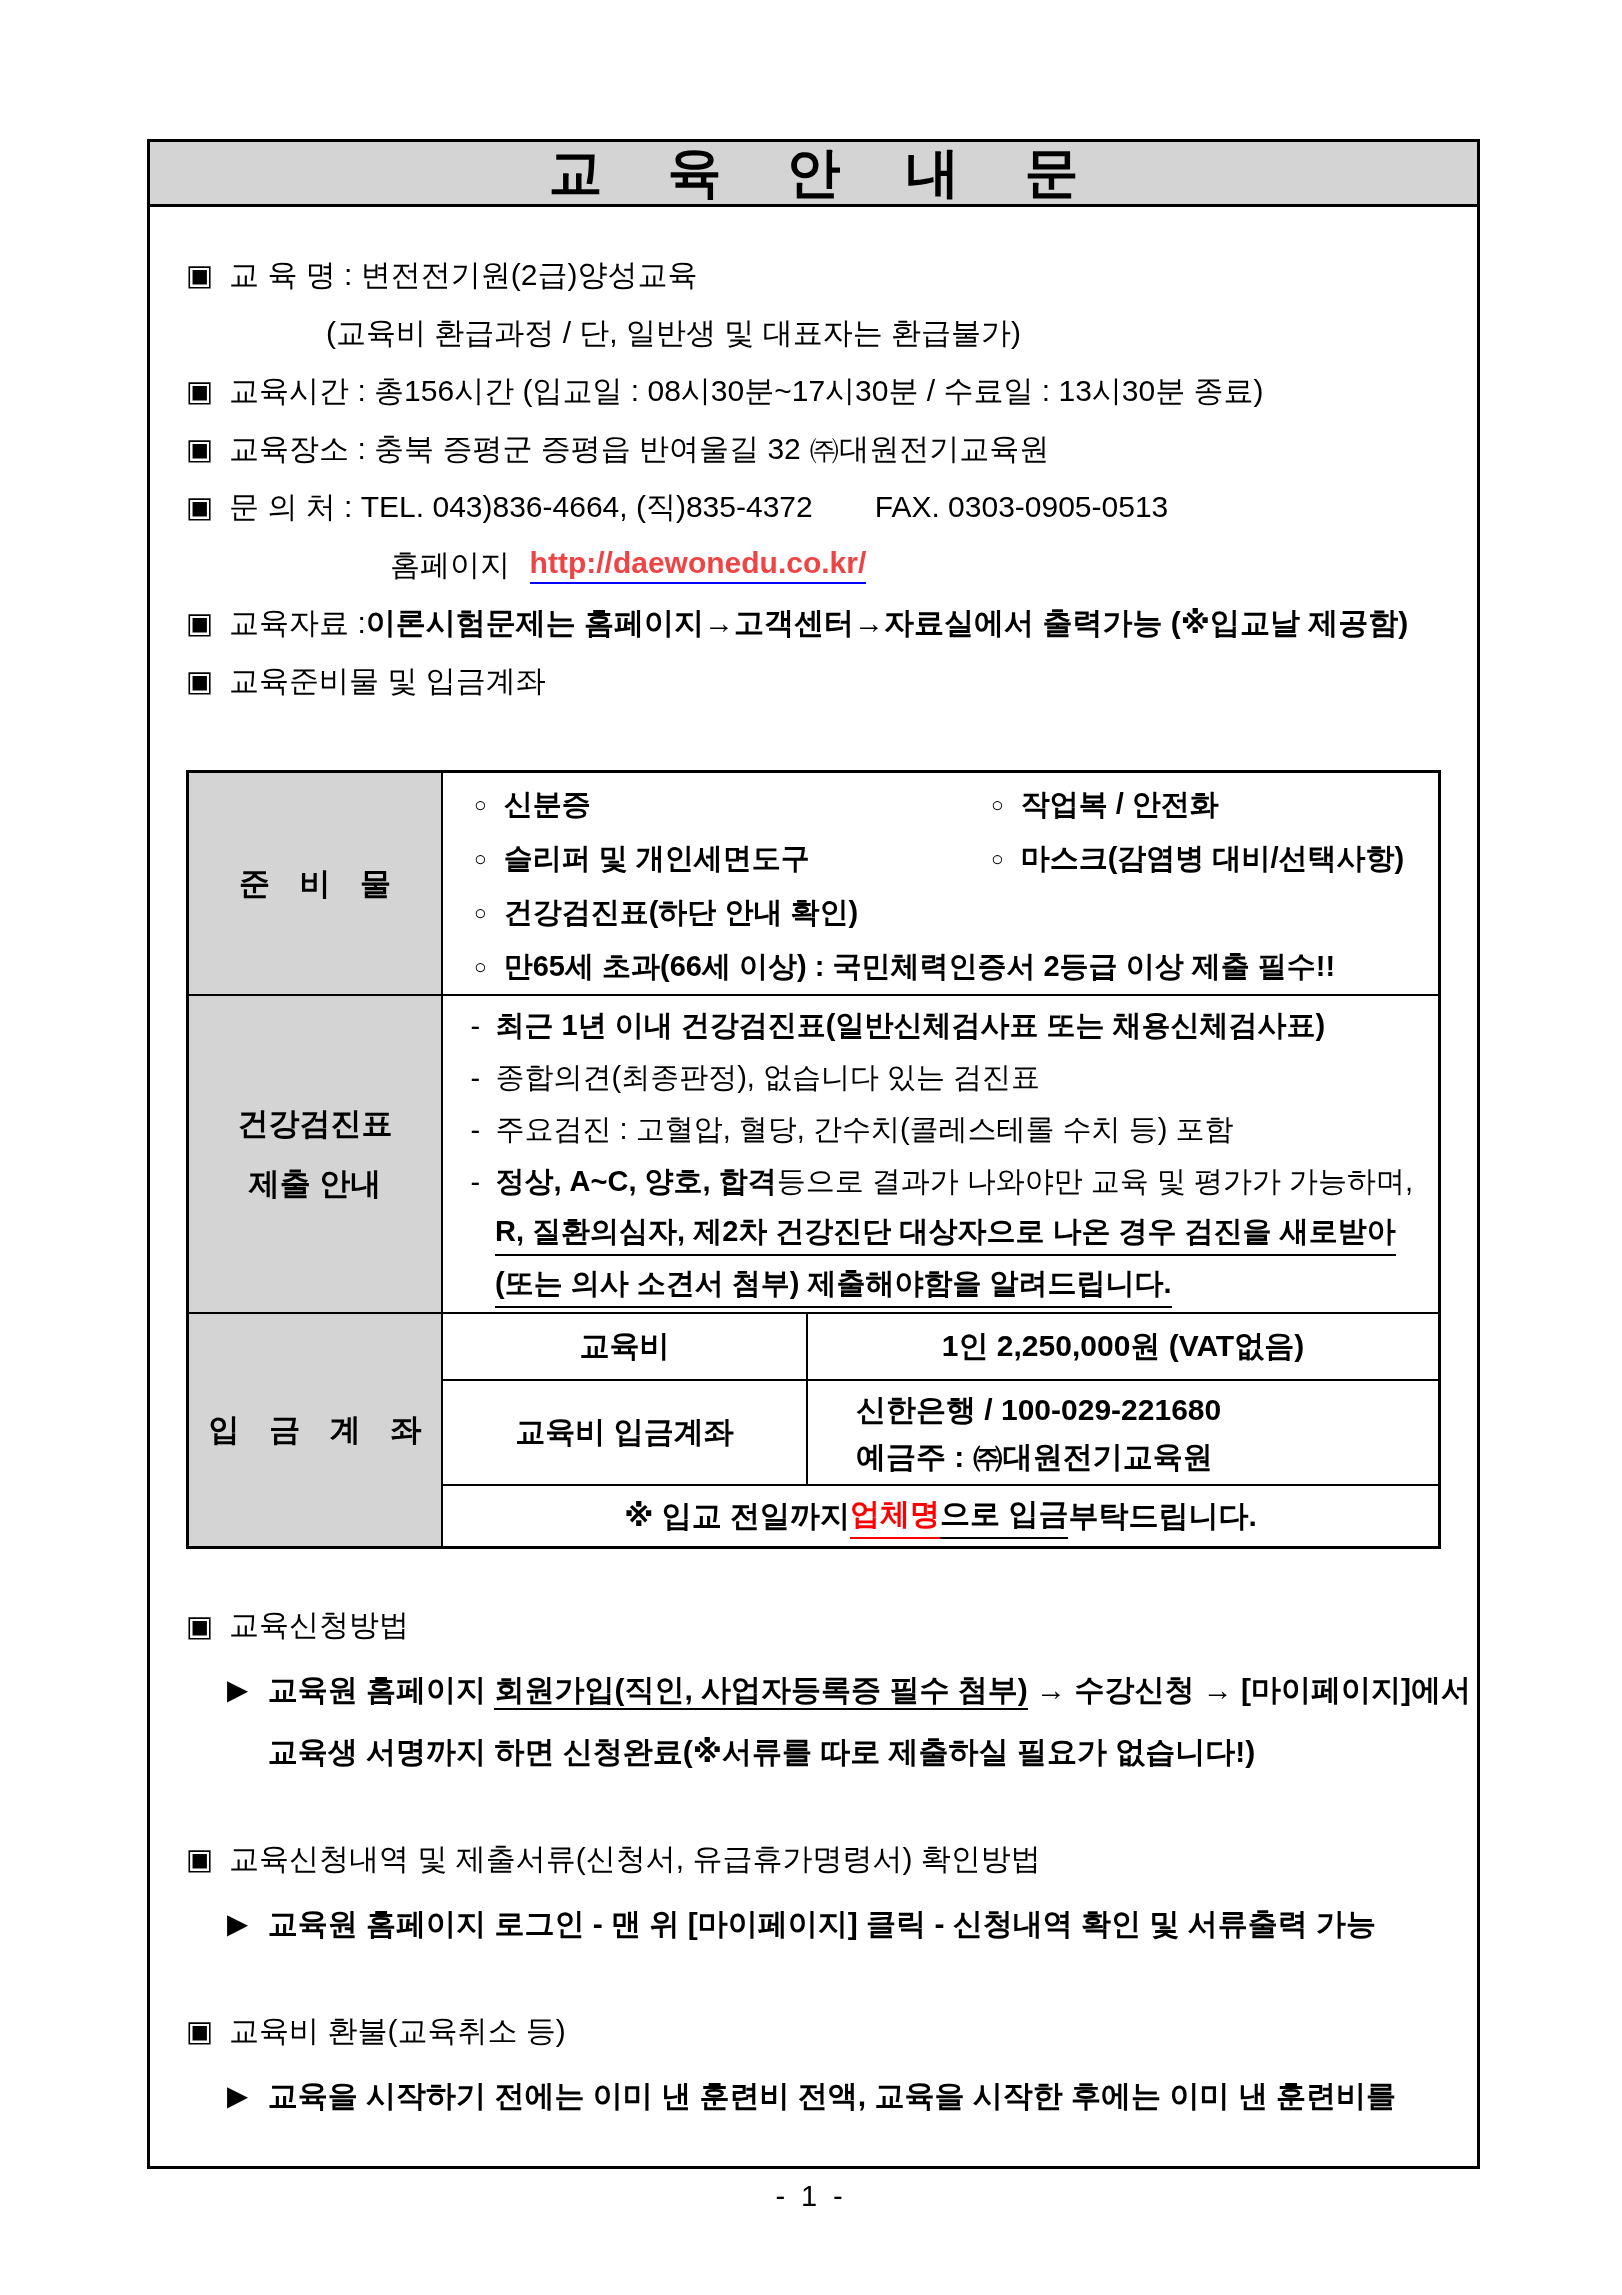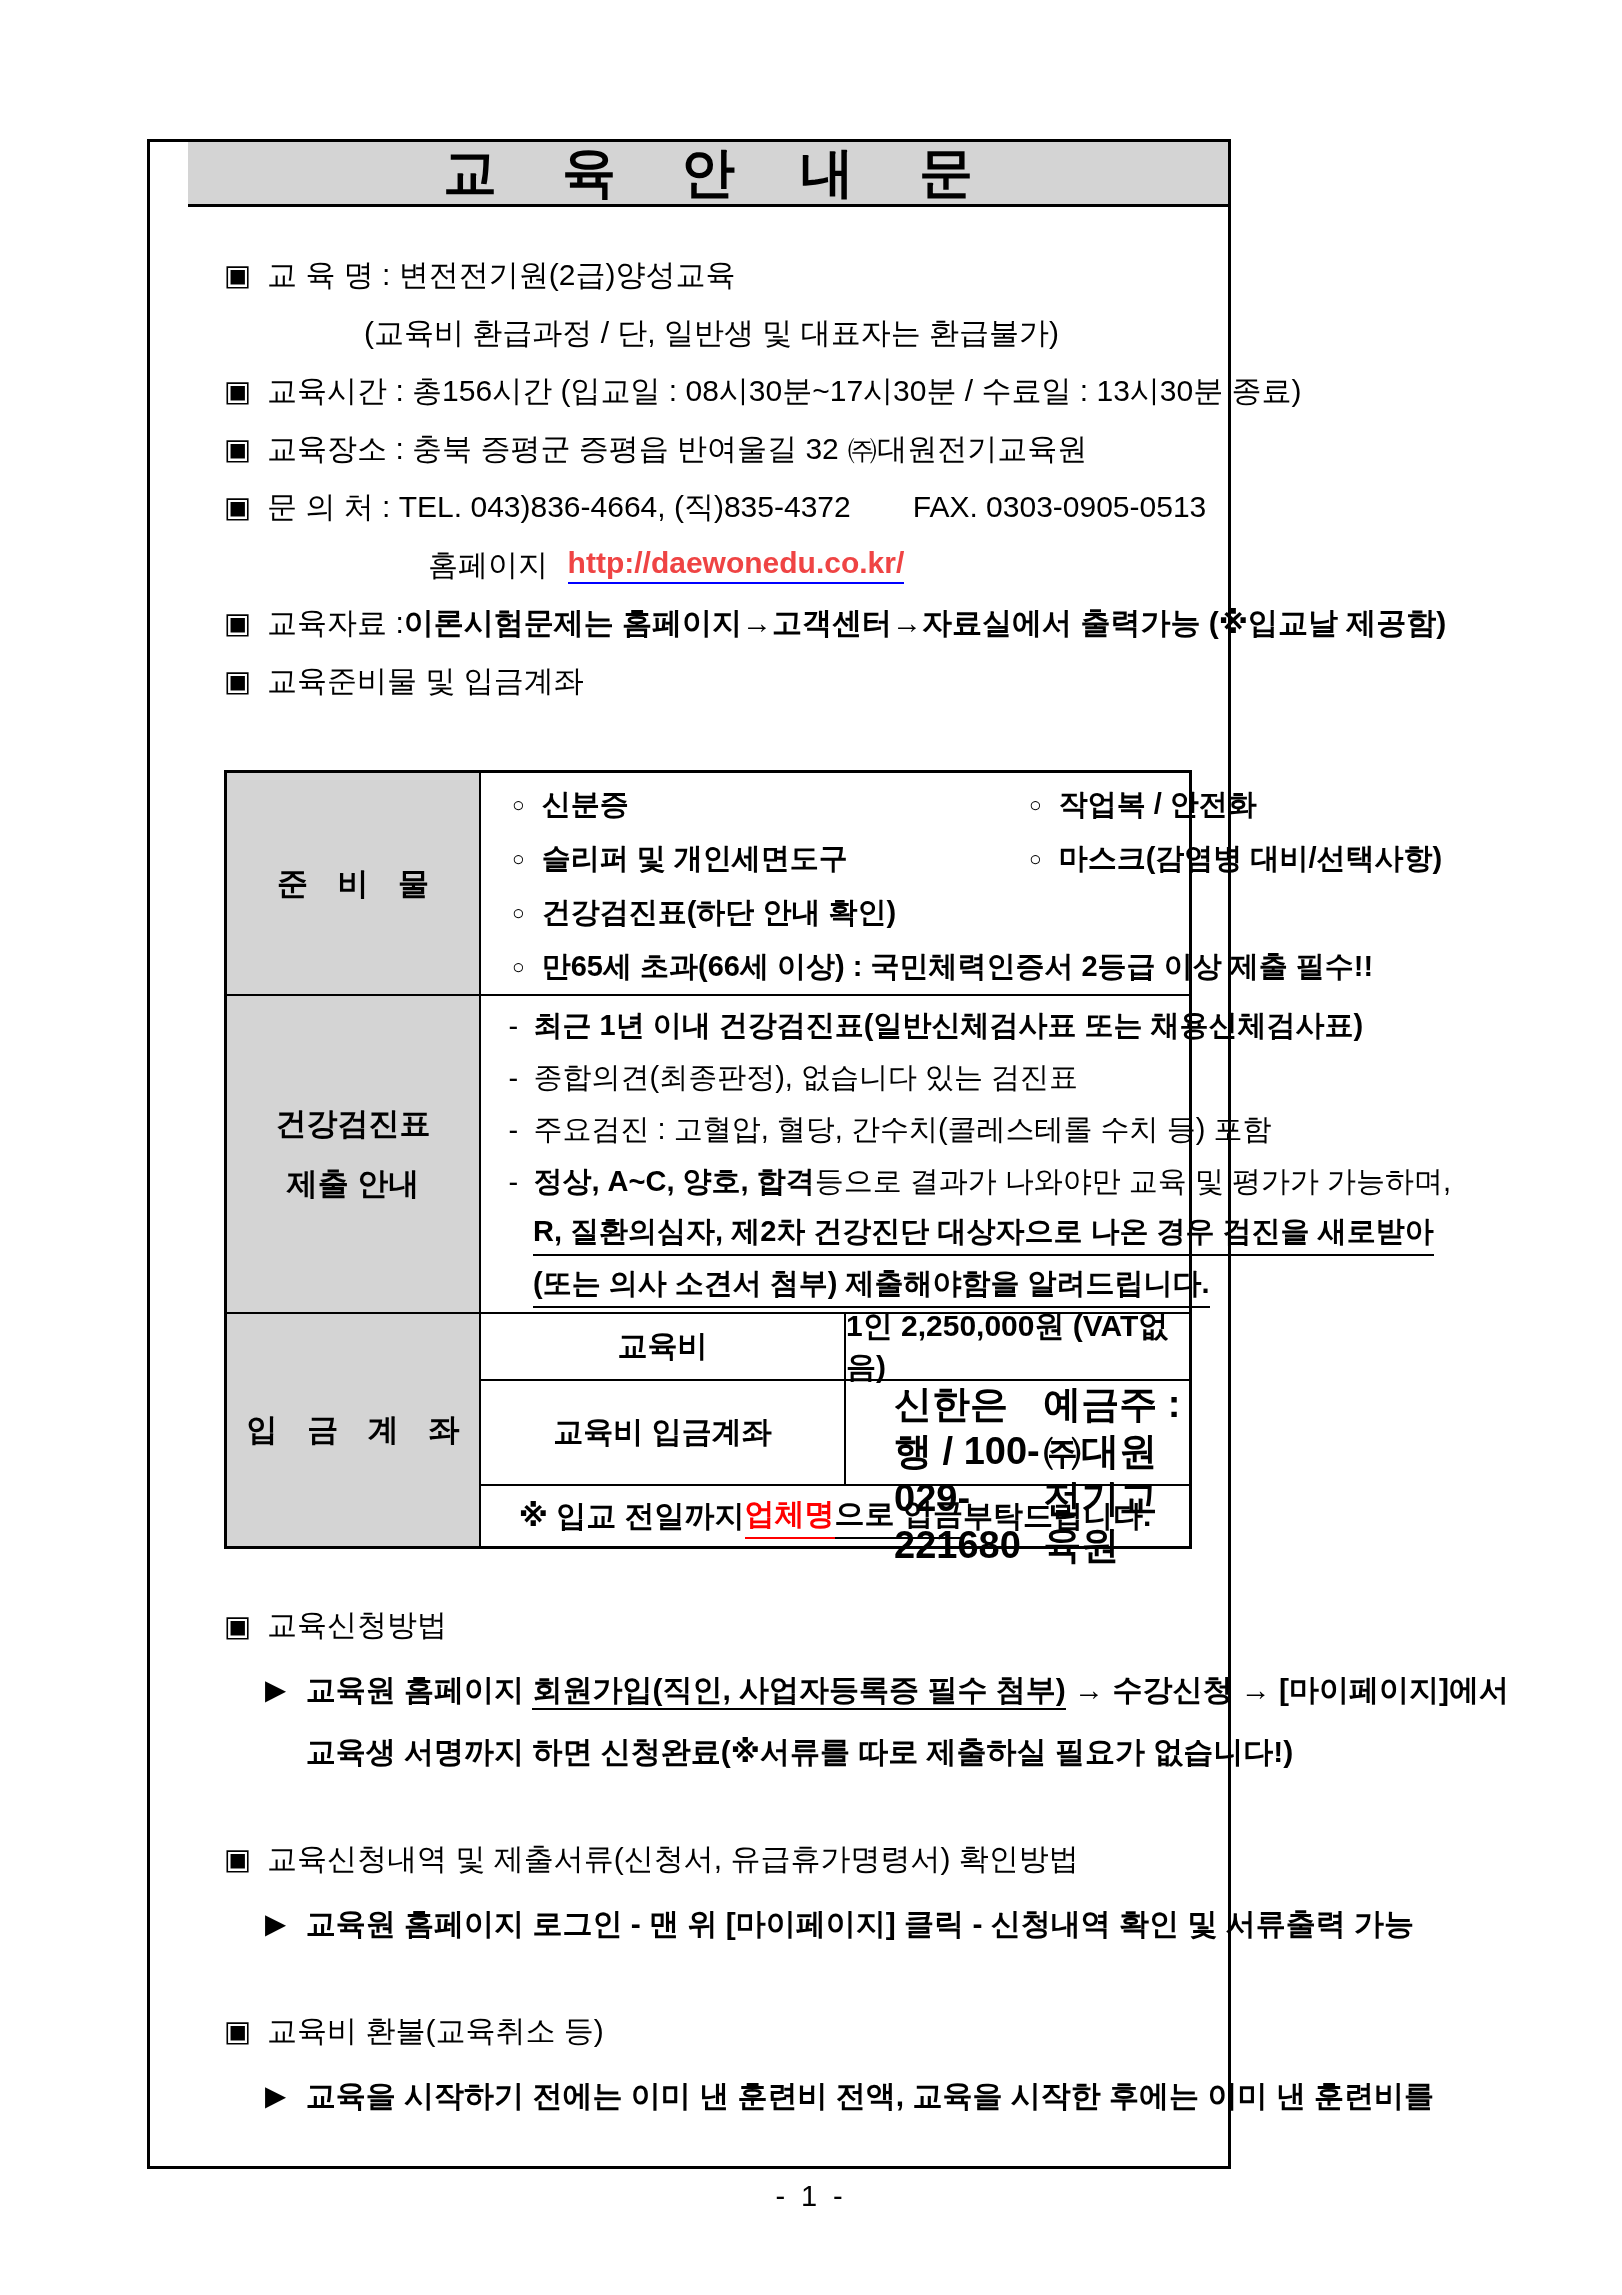--- a/index.html
+++ b/index.html
@@ -6,24 +6,23 @@
   .page{
     position:relative;
     width:1622px;height:2295px;
     background:#ffffff;
     font-family:"Liberation Sans","DejaVu Sans",sans-serif;
     color:#000;
     overflow:hidden;
   }
   .doc-box{
     position:absolute;left:147px;top:139px;
-    width:1084px;height:2030px;
+    width:1333px;height:2030px;
     border:3.3px solid #000;
     box-sizing:border-box;
-    padding-left:38px;
   }
   .title-bar{
     height:62px;
     background:#d4d4d4;
     border-bottom:3.9px solid #000;
     display:flex;align-items:center;justify-content:center;
     font-size:54px;font-weight:700;
     letter-spacing:25px;text-indent:25px;
   }
   .doc-body{padding:39px 36px 0 36px;}
@@ -61,21 +60,21 @@
   .dash{width:25px;flex:0 0 auto;}
   .u4{border-bottom:2.6px solid currentColor;padding-bottom:2px;}
 
   .sub-row{display:flex;border-bottom:2px solid #000;align-items:stretch;}
   .sub-row:last-child{border-bottom:none;}
   .row-fee{height:65px;}
   .row-acct{height:103px;gap:12px;}
   .row-note{height:60px;}
   .sub-label{flex:0 0 363px;border-right:2px solid #000;display:flex;align-items:center;justify-content:center;font-size:30px;font-weight:700;}
   .sub-value{flex:1;display:flex;align-items:center;justify-content:center;font-size:30px;font-weight:700;}
-  .sub-value-left{flex:1;display:flex;flex-direction:row;justify-content:center;padding-left:36px;font-size:38px;font-weight:700;}
+  .sub-value-left{flex:1;display:flex;flex-direction:column;justify-content:center;padding-left:36px;font-size:30px;font-weight:700;}
   .acct-line{line-height:47px;}
   .note-line{flex:1;display:flex;align-items:center;justify-content:center;font-size:30px;font-weight:700;white-space:nowrap;}
   .red{color:#ff0000;}
 
   
   .section{margin-top:47px;}
   .sec-heading{height:59px;display:flex;align-items:center;font-size:30px;white-space:nowrap;}
   .sec-bullet{display:flex;padding-left:41px;margin-top:3.9px;}
   .tri{font-size:27.5px;margin-right:19.6px;line-height:62px;flex:0 0 auto;}
   .b-line{line-height:62px;font-size:30px;font-weight:700;white-space:nowrap;}

